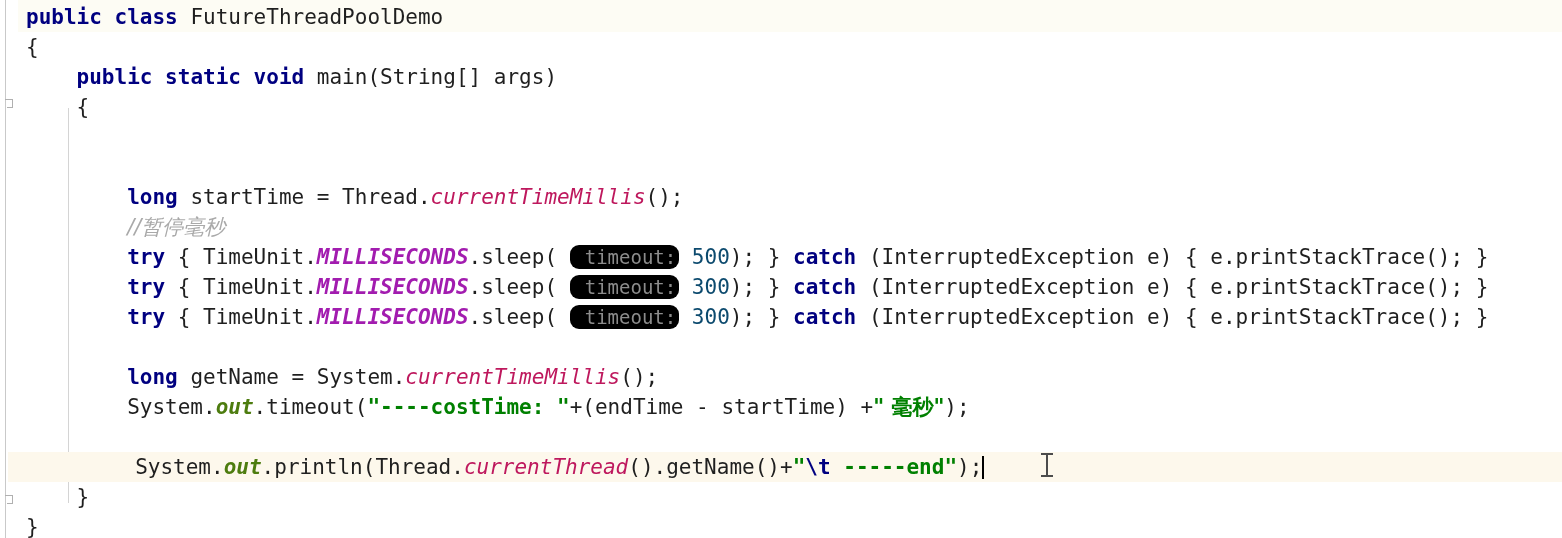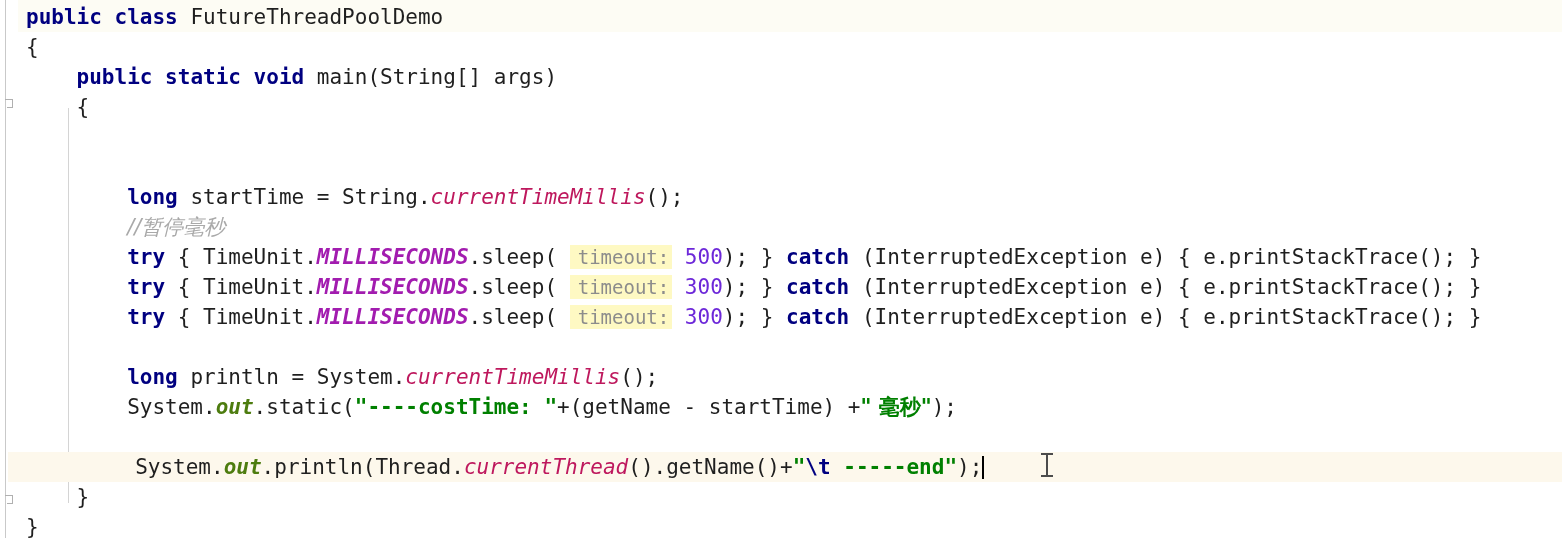--- a/index.html
+++ b/index.html
@@ -110,31 +110,31 @@
     display: inline-block;
     padding-left: 18px;
   }
 
   
   .kw      { color: #000080; font-weight: bold; }
   .plain   { color: #1f1f1f; }
   .cmt     { color: #a9a9a9; font-style: italic; }
   .str     { color: #008000; font-weight: bold; }
   .esc     { color: #000080; font-weight: bold; }
-  .num     { color: #6d28d9; }
+  .num     { color: #0c4a6e; }
   .statfld { color: #a21caf; font-weight: bold; font-style: italic; }
   .statmth { color: #be185d; font-style: italic; }
   .fld     { color: #4d7c0f; font-weight: bold; font-style: italic; }
 
   
   .hint {
     color: #8c8c8c;
-    background: #fef9c3;
-    border-radius: 0;
-    padding: 1px 3px 1px 8px;
+    background: #000000;
+    border-radius: 9px;
+    padding: 1px 3px 1px 15px;
     font-size: 19px;
     font-weight: normal;
     font-style: normal;
   }
 
   
   .caret {
     display: inline-block;
     width: 2px;
     height: 23px;
@@ -188,28 +188,28 @@
   </div>
 
   <div class="indent-guide" style="left:68px;top:108px;height:395px;"></div>
 
   <div class="code">
       <div class="line" style="top: 2px;"><span class="ln-pad"><span class="kw">public</span><span class="plain"> </span><span class="kw">class</span><span class="plain"> </span><span class="plain">FutureThreadPoolDemo</span></span></div>
       <div class="line" style="top: 32px;"><span class="ln-pad"><span class="plain">{</span></span></div>
       <div class="line" style="top: 62px;"><span class="ln-pad"><span class="plain">    </span><span class="kw">public</span><span class="plain"> </span><span class="kw">static</span><span class="plain"> </span><span class="kw">void</span><span class="plain"> main(String[] args)</span></span></div>
       <div class="line" style="top: 92px;"><span class="ln-pad"><span class="plain">    {</span></span></div>
       <div class="line" style="top: 152px;"><span class="ln-pad"></span></div>
-      <div class="line" style="top: 182px;"><span class="ln-pad"><span class="plain">        </span><span class="kw">long</span><span class="plain"> startTime = String.</span><span class="statmth">currentTimeMillis</span><span class="plain">();</span></span></div>
+      <div class="line" style="top: 182px;"><span class="ln-pad"><span class="plain">        </span><span class="kw">long</span><span class="plain"> startTime = Thread.</span><span class="statmth">currentTimeMillis</span><span class="plain">();</span></span></div>
       <div class="line" style="top: 212px;"><span class="ln-pad"><span class="plain">        </span><span class="cmt cjk">//暂停毫秒</span></span></div>
       <div class="line" style="top: 242px;"><span class="ln-pad"><span class="plain">        </span><span class="kw">try</span><span class="plain"> { TimeUnit.</span><span class="statfld">MILLISECONDS</span><span class="plain">.sleep( </span><span class="hint">timeout:</span><span class="plain"> </span><span class="num">500</span><span class="plain">); } </span><span class="kw">catch</span><span class="plain"> (InterruptedException e) { e.printStackTrace(); }</span></span></div>
       <div class="line" style="top: 272px;"><span class="ln-pad"><span class="plain">        </span><span class="kw">try</span><span class="plain"> { TimeUnit.</span><span class="statfld">MILLISECONDS</span><span class="plain">.sleep( </span><span class="hint">timeout:</span><span class="plain"> </span><span class="num">300</span><span class="plain">); } </span><span class="kw">catch</span><span class="plain"> (InterruptedException e) { e.printStackTrace(); }</span></span></div>
       <div class="line" style="top: 302px;"><span class="ln-pad"><span class="plain">        </span><span class="kw">try</span><span class="plain"> { TimeUnit.</span><span class="statfld">MILLISECONDS</span><span class="plain">.sleep( </span><span class="hint">timeout:</span><span class="plain"> </span><span class="num">300</span><span class="plain">); } </span><span class="kw">catch</span><span class="plain"> (InterruptedException e) { e.printStackTrace(); }</span></span></div>
       <div class="line" style="top: 332px;"><span class="ln-pad"></span></div>
-      <div class="line" style="top: 362px;"><span class="ln-pad"><span class="plain">        </span><span class="kw">long</span><span class="plain"> println = System.</span><span class="statmth">currentTimeMillis</span><span class="plain">();</span></span></div>
-      <div class="line" style="top: 392px;"><span class="ln-pad"><span class="plain">        System.</span><span class="fld">out</span><span class="plain">.static(</span><span class="str">"----costTime: "</span><span class="plain">+(getName - startTime) +</span><span class="str cjk">" 毫秒"</span><span class="plain">);</span></span></div>
+      <div class="line" style="top: 362px;"><span class="ln-pad"><span class="plain">        </span><span class="kw">long</span><span class="plain"> getName = System.</span><span class="statmth">currentTimeMillis</span><span class="plain">();</span></span></div>
+      <div class="line" style="top: 392px;"><span class="ln-pad"><span class="plain">        System.</span><span class="fld">out</span><span class="plain">.timeout(</span><span class="str">"----costTime: "</span><span class="plain">+(endTime - startTime) +</span><span class="str cjk">" 毫秒"</span><span class="plain">);</span></span></div>
       <div class="line" style="top: 422px;"><span class="ln-pad"></span></div>
       <div class="line line-caret" style="top: 452px;"><span class="ln-pad"><span class="plain">        System.</span><span class="fld">out</span><span class="plain">.println(Thread.</span><span class="statmth">currentThread</span><span class="plain">().getName()+</span><span class="str">"</span><span class="esc">\t</span><span class="str"> -----end"</span><span class="plain">);</span><span class="caret"></span></span></div>
       <div class="line" style="top: 482px;"><span class="ln-pad"><span class="plain">    }</span></span></div>
       <div class="line" style="top: 512px;"><span class="ln-pad"><span class="plain">}</span></span></div>
     </div>
 
   <div class="ibeam" style="left:1040px;top:452px;">
     <div class="ib-v"></div>
       <div class="ib-t"></div>
       <div class="ib-b"></div>

